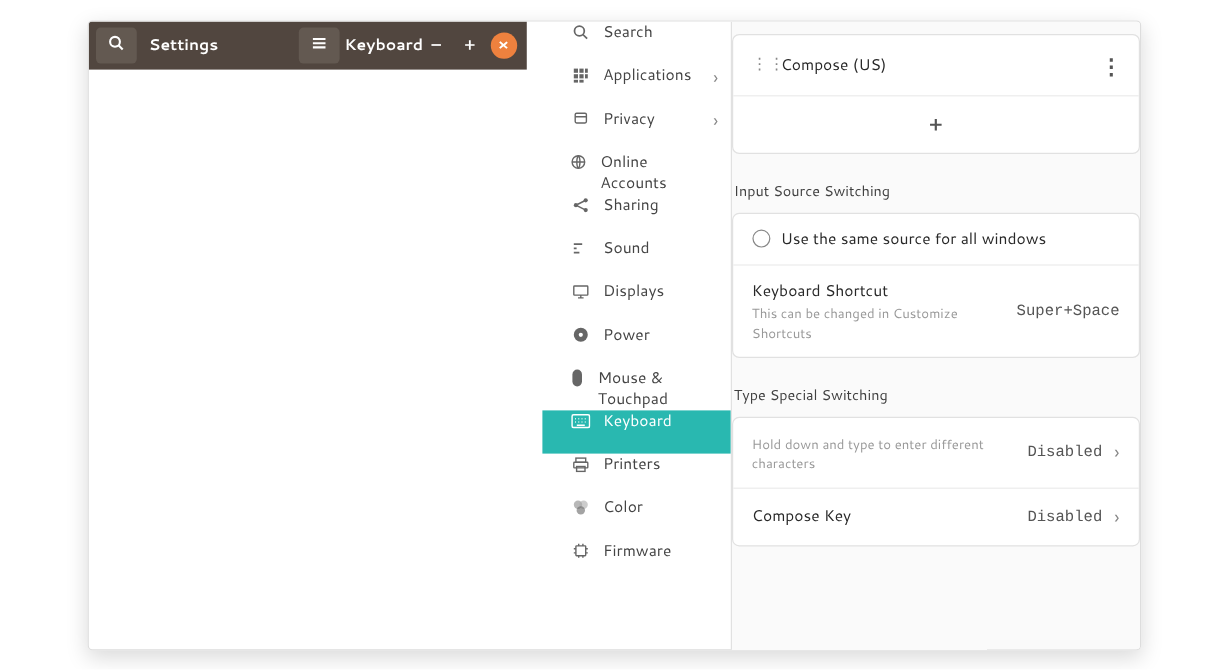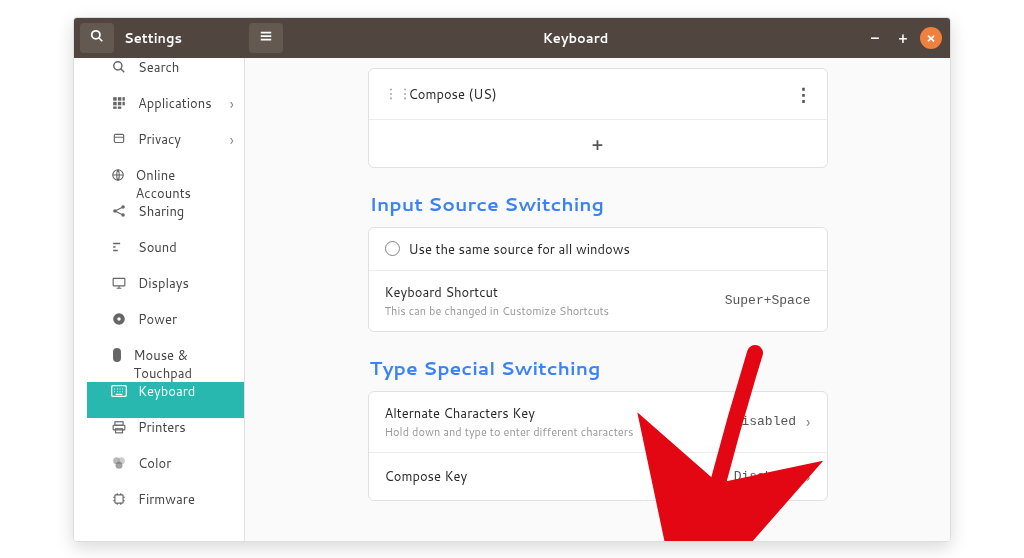--- a/index.html
+++ b/index.html
@@ -12,21 +12,21 @@
       min-height: 558px;
     }
     .window {
       width: 878px;
       height: 525px;
       border: 1px solid #ddd;
       box-shadow: 0 6px 18px rgba(0,0,0,.15);
       border-radius: 4px;
       overflow: hidden;
       display: flex;
-      flex-direction: column;
+      flex-direction: row;
       position: relative;
     }
     .titlebar {
       height: 40px;
       background: #51463f;
       display: flex;
       align-items: center;
       color: #fff;
       font-size: 13px;
       font-weight: 600;
@@ -124,23 +124,23 @@
     }
     .list-row:last-child { border-bottom: none; }
     .list-row .lead { width: 24px; color: #888; font-size: 13px; display: inline-flex; }
     .list-row .row-main { flex: 1; display: flex; flex-direction: column; }
     .list-row .row-title { font-size: 13px; color: #282828; font-weight: 500; }
     .list-row .row-sub { font-size: 11px; color: #999; margin-top: 2px; }
     .list-row .trail { color: #555; font-size: 13px; margin-left: 10px; font-family: Liberation Mono, monospace; }
     .list-row .chev-r { color: #888; font-size: 16px; margin-left: 10px; }
 
     .section-heading {
-      font-size: 19px;
-      font-weight: 700;
-      color: #3b82f6;
+      font-size: 12px;
+      font-weight: 400;
+      color: #404040;
       margin: 6px 0 10px 2px;
     }
 
     .add-row { justify-content: center; font-weight: bold; font-size: 16px; color: #555; }
 
     .more-dots { color: #555; font-size: 18px; font-weight: bold; letter-spacing: -2px; }
 
     .radio {
       width: 15px; height: 15px; border-radius: 50%;
       border: 1.5px solid #888; display: inline-block; margin-right: 4px;
@@ -370,21 +370,20 @@
               <span class="row-sub">This can be changed in Customize Shortcuts</span>
             </span>
             <span class="trail">Super+Space</span>
           </div>
         </div>
 
         <div class="section-heading">Type Special Switching</div>
         <div class="list-group">
           <div class="list-row">
             <span class="row-main">
-              <span class="row-title">Alternate Characters Key</span>
               <span class="row-sub">Hold down and type to enter different characters</span>
             </span>
             <span class="trail">Disabled</span>
             <span class="chev-r">›</span>
           </div>
           <div class="list-row">
             <span class="row-main">
                 <span class="row-title">Compose Key</span>
               </span>
             <span class="trail">Disabled</span>

